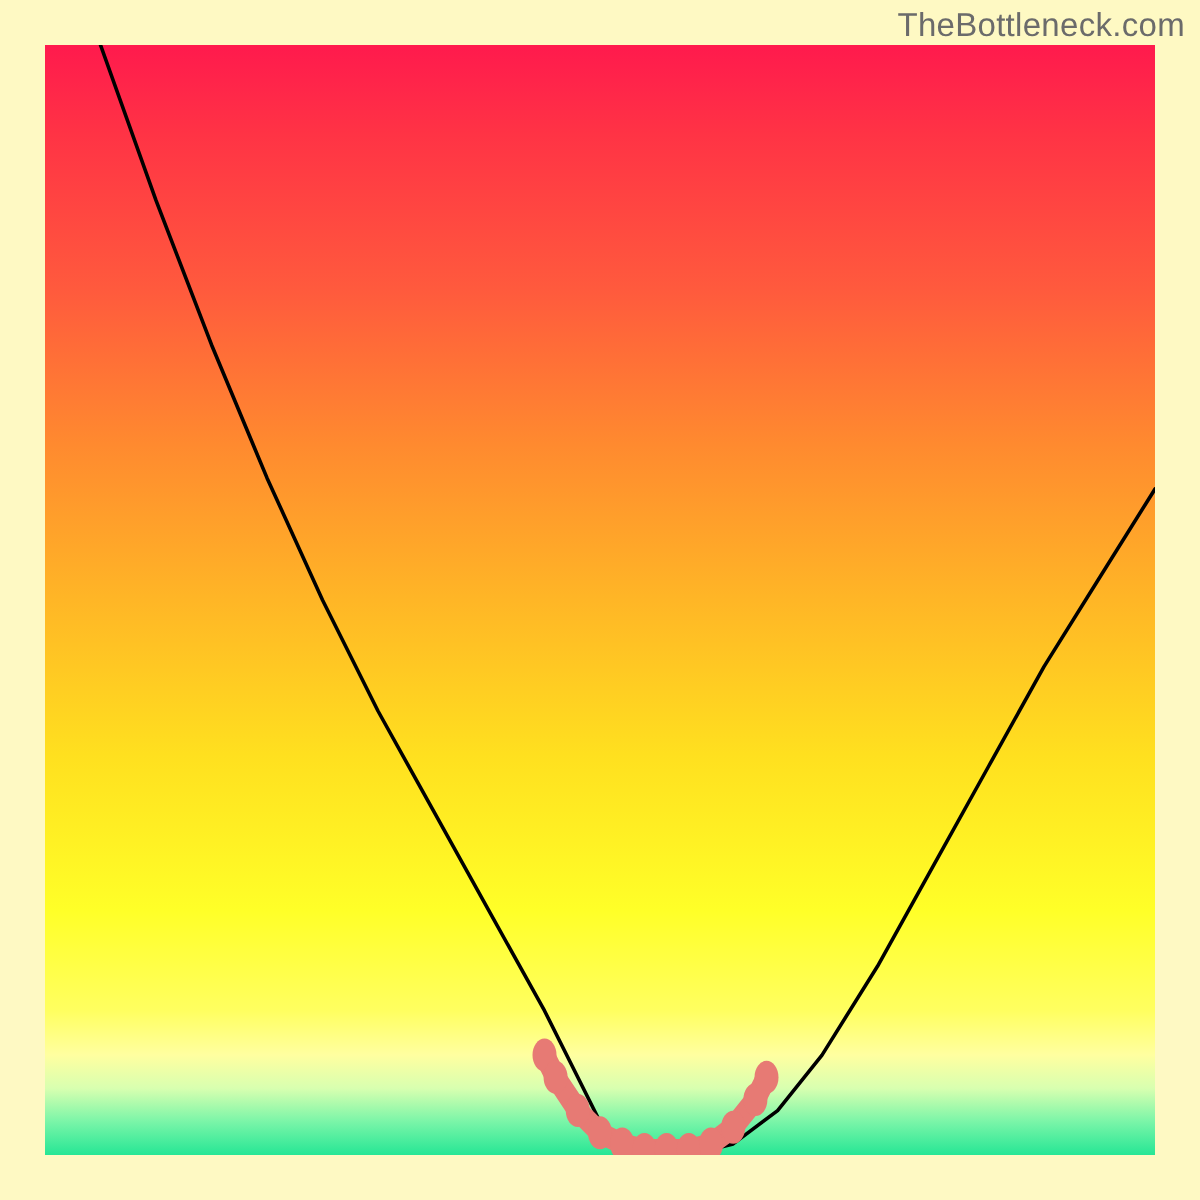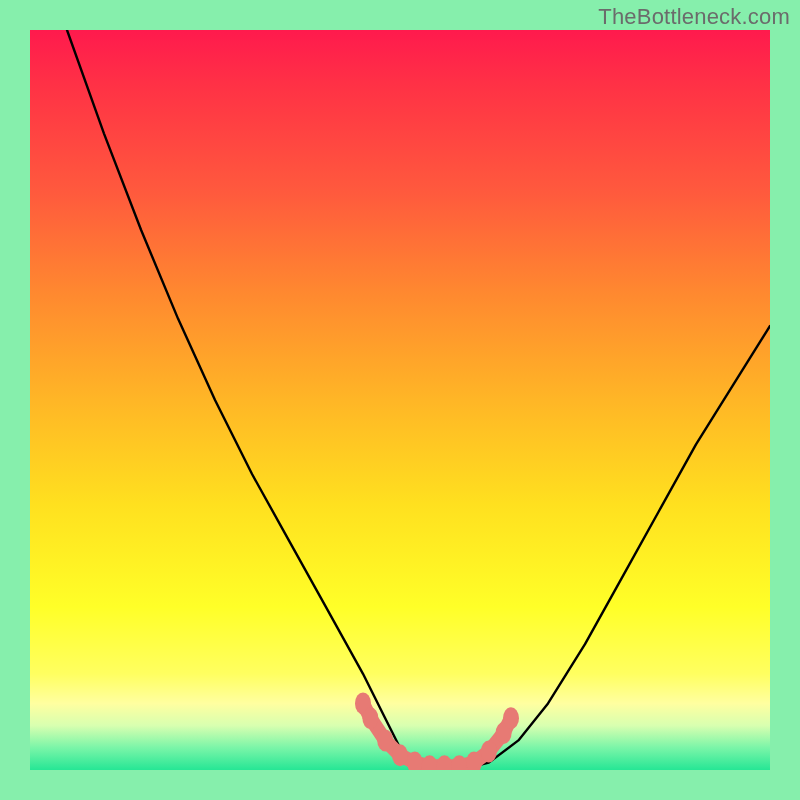--- a/index.html
+++ b/index.html
@@ -10,21 +10,21 @@
     background: #000;
     overflow: hidden;
     font-family: Arial, Helvetica, sans-serif;
   }
   .frame {
     position: absolute;
     top: 0;
     left: 0;
     width: 800px;
     height: 800px;
-    background: #86efac;
+    background: #fef9c3;
   }
   .plot {
     position: absolute;
     top: 30px;
     left: 30px;
     width: 740px;
     height: 740px;
     overflow: hidden;
   }
   .gradient {

